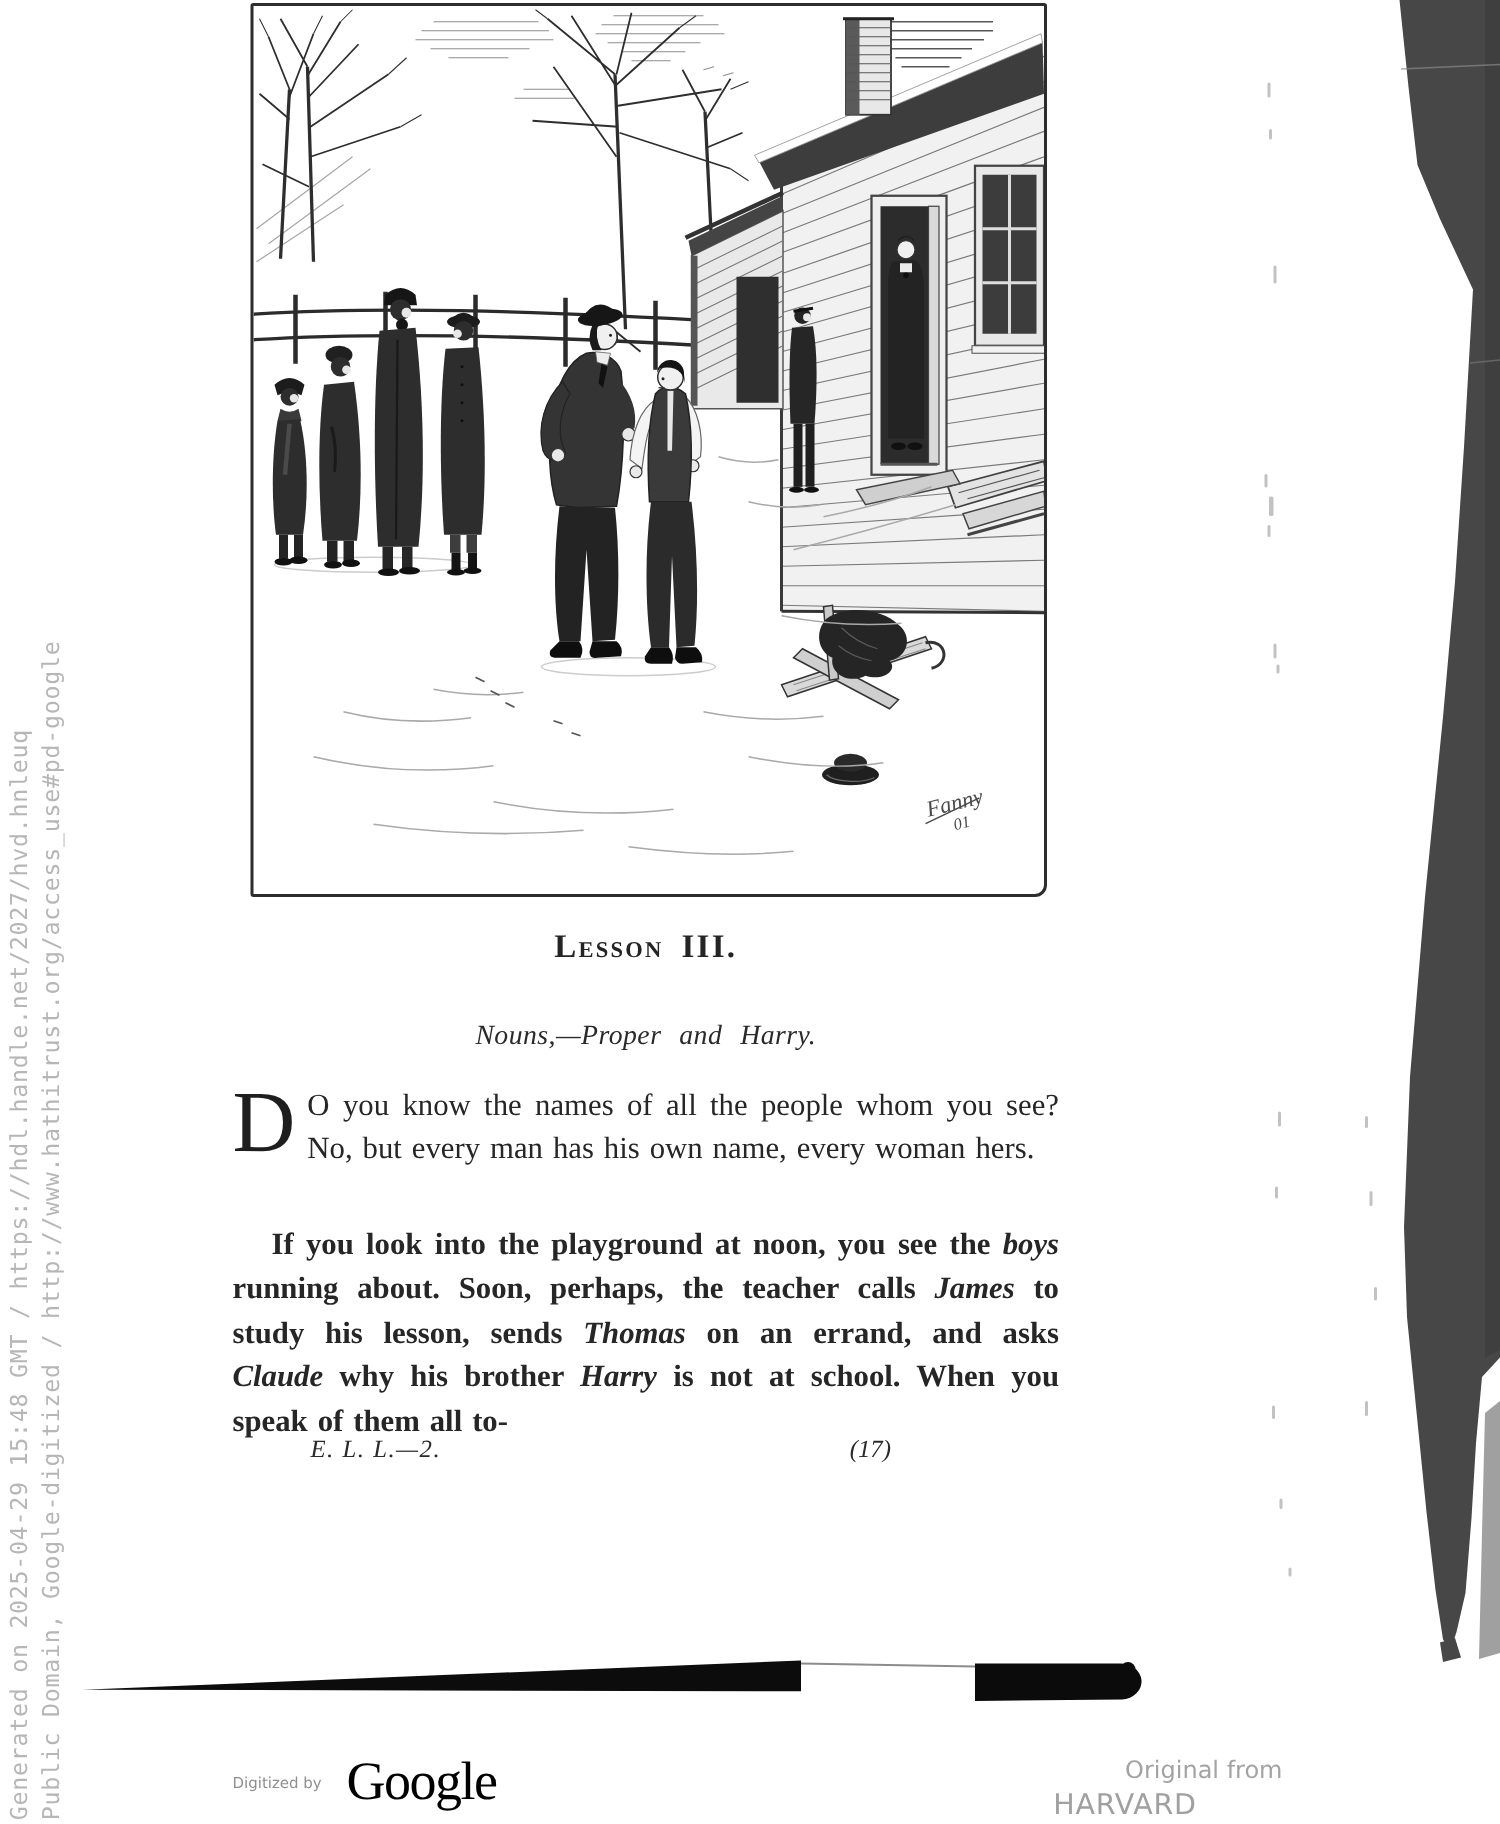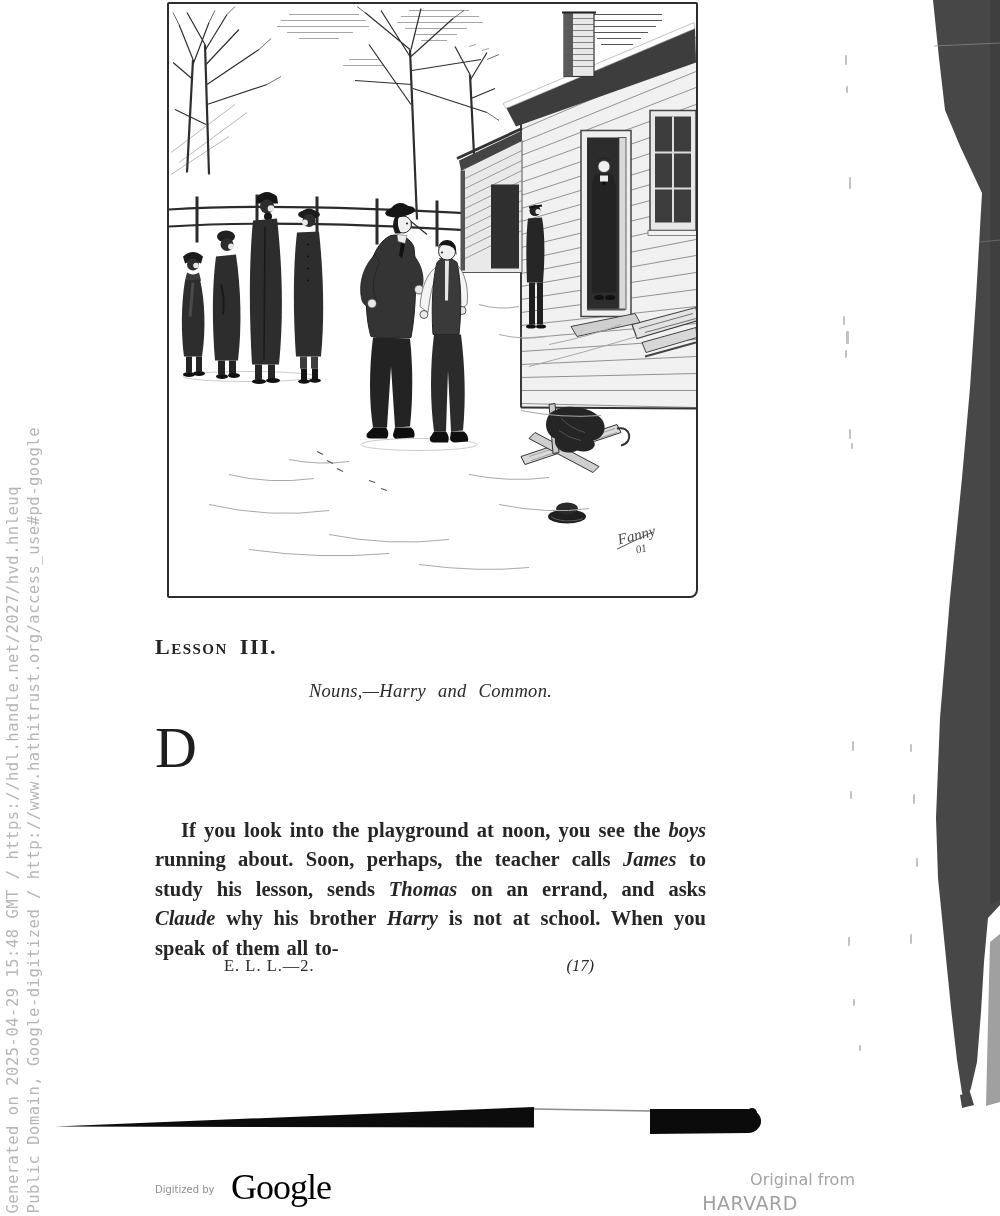--- a/index.html
+++ b/index.html
@@ -9,34 +9,34 @@
   .vtext{position:absolute;bottom:2px;writing-mode:vertical-rl;transform:rotate(180deg);
          font-family:"DejaVu Sans Mono",monospace;font-size:15.5px;letter-spacing:0.5px;
          color:#b6b6b6;white-space:nowrap;}
   .v1{left:4px;}
   .v2{left:25px;}
   
   .illustration{position:absolute;left:167px;top:2px;width:527px;height:592px;margin:0;
                 border:2px solid #2d2d2d;border-radius:2px 2px 8px 2px;background:#fff;}
   .illustration svg{display:block;width:100%;height:100%;}
   
-  .lesson-title{position:absolute;left:155px;top:634px;width:551px;margin:0;text-align:left;
+  .lesson-title{position:absolute;left:155px;top:618px;width:551px;margin:0;text-align:center;
                 font-size:22px;font-weight:600;font-variant:small-caps;letter-spacing:1.5px;
                 word-spacing:5px;color:#242424;}
   .lesson-subtitle{position:absolute;left:155px;top:681px;width:551px;margin:0;text-align:center;
                 font-size:18.5px;font-weight:500;font-style:italic;word-spacing:7px;
                 letter-spacing:.3px;color:#2a2a2a;}
   .para{position:absolute;left:155px;width:551px;margin:0;font-size:20.5px;line-height:29.4px;
         text-align:justify;word-spacing:1.5px;color:#262626;}
   .para1{top:723px;}
   .para2{top:816px;text-indent:26px;font-weight:bold;}
   .dropcap{float:left;font-size:58px;line-height:46px;padding:2px 8px 0 0;color:#1e1e1e;}
   .pn{font-style:italic;}
   .footline{position:absolute;left:155px;top:956px;width:551px;font-size:16.5px;color:#2a2a2a;}
-  .edition{margin-left:69px;letter-spacing:1px;}
+  .edition{margin-left:52px;letter-spacing:1px;font-style:italic;}
   .pageno{position:absolute;right:112px;top:0;font-style:italic;}
   
   .edge-svg{position:absolute;right:0;top:0;width:100px;height:1216px;}
   .wedge-svg{position:absolute;left:0;top:1100px;width:790px;height:60px;}
   .speck{position:absolute;display:block;background:#8f8f8f;opacity:.55;border-radius:1px;}
   
   .digitized-by{position:absolute;left:155px;top:1184px;font-family:"DejaVu Sans",sans-serif;
                 font-size:10px;color:#8f8f8f;}
   .google-logo{position:absolute;left:231px;top:1166px;font-family:"Liberation Serif",serif;
                font-size:36px;color:#000000;letter-spacing:-1px;}
@@ -256,24 +256,24 @@
       <g transform="translate(450,540) rotate(-14)">
         <path d="M-3,4 L36,-4" stroke="#4a4a4a" stroke-width="1" fill="none"></path>
         <text x="0" y="0" font-size="15" font-style="italic" fill="#4a4a4a" font-family="Liberation Serif, serif">Fanny</text>
         <text x="15" y="13" font-size="11" font-style="italic" fill="#4a4a4a" font-family="Liberation Serif, serif">01</text>
       </g>
     </svg>
   </figure>
 
   
   <h2 class="lesson-title">Lesson III.</h2>
-  <h3 class="lesson-subtitle">Nouns,—Harry and Common.</h3>
-
-  
-  <p class="para para1"><span class="dropcap">D</span></p>
+  <h3 class="lesson-subtitle">Nouns,—Proper and Harry.</h3>
+
+  
+  <p class="para para1"><span class="dropcap">D</span><span>O you know the names of all the people whom you see?  No, but every man has his own name, every woman hers.</span></p>
 
   
   <p class="para para2"><span>If you look into the playground at noon, you see the </span><span class="pn">boys</span><span> running about.  Soon, perhaps, the teacher calls </span><span class="pn">James</span><span> to study his lesson, sends </span><span class="pn">Thomas</span><span> on an errand, and asks </span><span class="pn">Claude</span><span> why his brother </span><span class="pn">Harry</span><span> is not at school.  When you speak of them all to-</span></p>
 
   
   <div class="footline">
     <span class="edition">E. L. L.—2.</span>
     <span class="pageno">(17)</span>
   </div>
 

